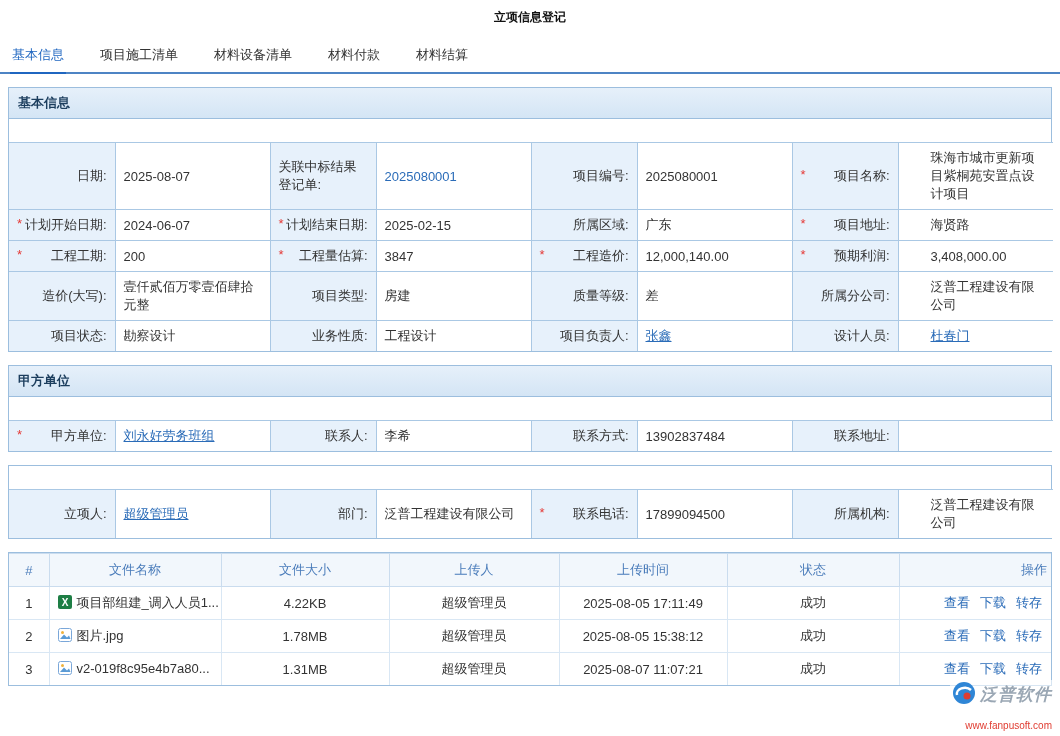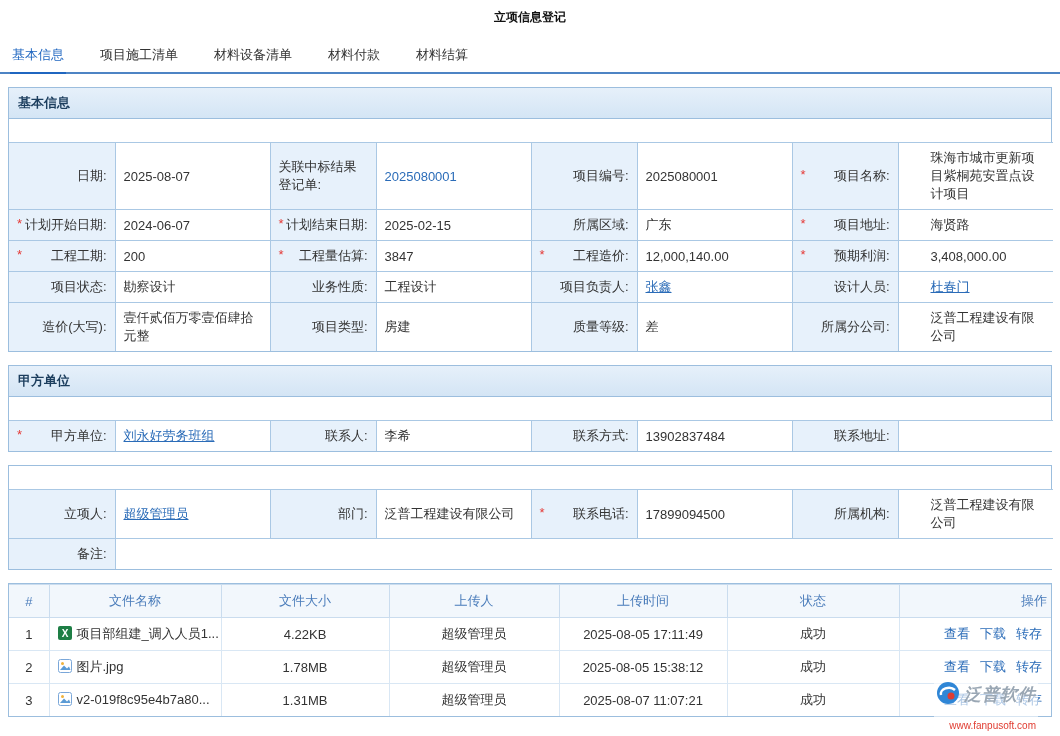--- a/index.html
+++ b/index.html
@@ -41,21 +41,21 @@
     background:#f2f7fc; color:#4a7cba; font-weight:normal; font-size:13px;
     border:1px solid #cadcee; padding:7px 4px; text-align:center;
   }
   .files td { border:1px solid #d9e7f4; padding:7px 4px; text-align:center; font-size:13px; color:#333; background:#fff; }
   .files th:first-child, .files td:first-child { border-left:none; }
   .files th:last-child, .files td:last-child { border-right:none;text-align:right; }
   .files tr:last-child td { border-bottom:none; }
   .files td.name { text-align:left; padding-left:8px; white-space:nowrap; overflow:hidden; }
   .ficon { display:inline-block; vertical-align:-2px; margin-right:5px; }
   a.op { color:#2b6cb8; text-decoration:none; cursor:pointer; margin:0 5px; }
-  .watermark { position:absolute; right:22px; bottom:4px; text-align:right; background:rgba(255,255,255,0.6); padding:1px 2px; }
+  .watermark { position:absolute; right:6px; bottom:4px; text-align:right; background:rgba(255,255,255,0.6); padding:1px 2px; }
   .wm-row { display:flex; align-items:center; gap:4px; justify-content:flex-end; }
   .wm-brand { font-size:17px; font-weight:bold; color:#9aa7b4; letter-spacing:1px; font-style:italic; }
   .wm-url { font-size:10px; color:#e03c31; margin-top:12px; }
 </style>
 </head>
 <body>
 
 <div class="page">
 
   <div class="page-title">立项信息登记</div>
@@ -166,20 +166,46 @@
               <div class="lblwrap has-req">
                 <span class="req">*</span>
                 <span>预期利润:</span>
               </div>
             </td>
         <td class="val">3,408,000.00</td>
       </tr>
       <tr>
         <td class="lbl">
               <div class="lblwrap">
+                <span>造价(大写):</span>
+              </div>
+            </td>
+        <td class="val">壹仟贰佰万零壹佰肆拾元整</td>
+        <td class="lbl">
+              <div class="lblwrap">
+                <span>项目类型:</span>
+              </div>
+            </td>
+        <td class="val">房建</td>
+        <td class="lbl">
+              <div class="lblwrap">
+                <span>质量等级:</span>
+              </div>
+            </td>
+        <td class="val">差</td>
+        <td class="lbl">
+              <div class="lblwrap">
+                <span>所属分公司:</span>
+              </div>
+            </td>
+        <td class="val">泛普工程建设有限公司</td>
+      </tr>
+      <tr>
+        <td class="lbl">
+              <div class="lblwrap">
                 <span>项目状态:</span>
               </div>
             </td>
         <td class="val">勘察设计</td>
         <td class="lbl">
               <div class="lblwrap">
                 <span>业务性质:</span>
               </div>
             </td>
         <td class="val">工程设计</td>
@@ -188,46 +214,20 @@
                 <span>项目负责人:</span>
               </div>
             </td>
         <td class="val"><a class="link">张鑫</a></td>
         <td class="lbl">
               <div class="lblwrap">
                 <span>设计人员:</span>
               </div>
             </td>
         <td class="val"><a class="link">杜春门</a></td>
-      </tr>
-      <tr>
-        <td class="lbl">
-              <div class="lblwrap">
-                <span>造价(大写):</span>
-              </div>
-            </td>
-        <td class="val">壹仟贰佰万零壹佰肆拾元整</td>
-        <td class="lbl">
-              <div class="lblwrap">
-                <span>项目类型:</span>
-              </div>
-            </td>
-        <td class="val">房建</td>
-        <td class="lbl">
-              <div class="lblwrap">
-                <span>质量等级:</span>
-              </div>
-            </td>
-        <td class="val">差</td>
-        <td class="lbl">
-              <div class="lblwrap">
-                <span>所属分公司:</span>
-              </div>
-            </td>
-        <td class="val">泛普工程建设有限公司</td>
       </tr>
     </tbody>
       </table>
   </div>
 
   <div class="section">
     <div class="section-header">
       <span>甲方单位</span>
     </div>
     <table class="grid">
@@ -305,28 +305,20 @@
                 <span>联系电话:</span>
               </div>
             </td>
         <td class="val">17899094500</td>
         <td class="lbl">
               <div class="lblwrap">
                 <span>所属机构:</span>
               </div>
             </td>
         <td class="val">泛普工程建设有限公司</td>
-      </tr>
-      <tr>
-        <td class="lbl">
-              <div class="lblwrap">
-                <span>备注:</span>
-              </div>
-            </td>
-        <td class="val" colspan="7"></td>
       </tr>
     </tbody>
       </table>
   </div>
 
   <div class="section">
     <table class="files">
       <colgroup>
         <col style="width:40px">
           <col style="width:172px">

